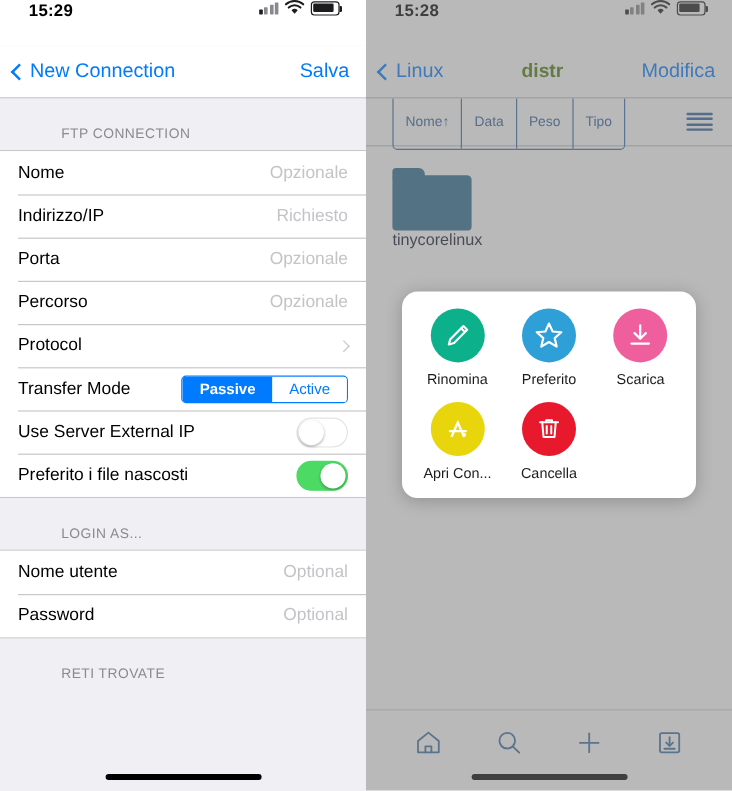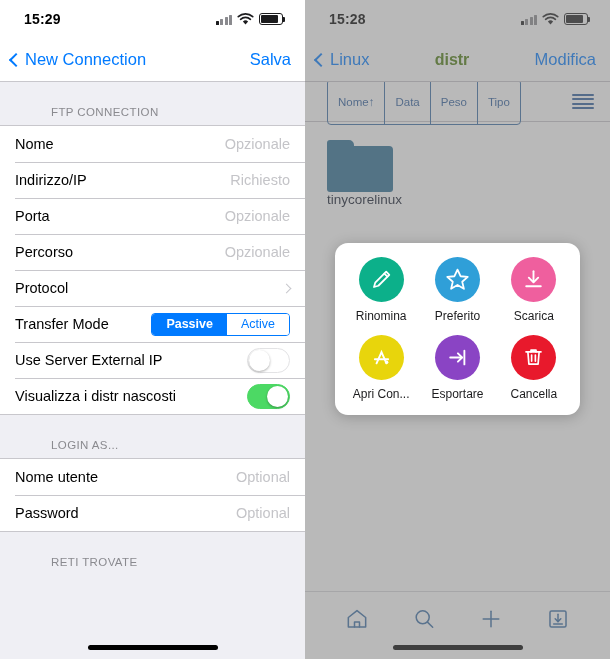--- a/index.html
+++ b/index.html
@@ -16,21 +16,21 @@
     width: 305px; height: 659px;
     position: relative;
     overflow: hidden;
     background: #efeff4;
   }
   .phone-left { background: #efeff4; }
 
   
   .statusbar {
     height: 38px;
-    display: flex; align-items: center; justify-content: space-between;
+    display: flex; align-items: flex-start; justify-content: space-between;
     padding: 0 22px 0 24px;
     background: #ffffff;
   }
   .status-time {
     font-size: 14px; font-weight: bold; color: #000;
     letter-spacing: 0.2px;
   }
   .status-icons { display: flex; align-items: center; gap: 5px; }
   .sig { display: flex; align-items: flex-end; gap: 1.5px; height: 11px; }
   .sig i { display: block; width: 3px; background: #8a8a8e; border-radius: 0.5px; }
@@ -259,21 +259,21 @@
         <span class="seg">Active</span>
       </span>
     </div>
     <div class="cell">
       <span class="cell-label">Use Server External IP</span>
       <span class="toggle">
           <span class="knob"></span>
         </span>
     </div>
     <div class="cell">
-      <span class="cell-label">Visualizza i distr nascosti</span>
+      <span class="cell-label">Preferito i file nascosti</span>
       <span class="toggle on">
           <span class="knob"></span>
         </span>
     </div>
   </div>
 
   <div class="group-header">LOGIN AS...</div>
   <div class="cells">
     <div class="cell">
       <span class="cell-label">Nome utente</span>
@@ -385,30 +385,20 @@
         <div class="action-circle" style="background:#e8d50c">
           <svg width="27" height="27" viewBox="0 0 24 24" fill="none" stroke="#fff" stroke-width="1.7" stroke-linecap="round">
             <path d="M7.6 17.2 L12 7.2 l4.4 10"></path>
               <path d="M6.1 13.6 h11.8"></path>
             <circle cx="16.6" cy="16.2" r="1.5" fill="#fff" stroke="none"></circle>
           </svg>
         </div>
         <div class="action-label">Apri Con...</div>
       </div>
 
-      <div class="action">
-        <div class="action-circle" style="background:#8a44c4">
-          <svg width="25" height="25" viewBox="0 0 24 24" fill="none" stroke="#fff" stroke-width="1.8" stroke-linecap="round" stroke-linejoin="round">
-            <path d="M5 12 h11"></path>
-              <path d="M12.4 8 L16.4 12 l-4 4"></path>
-              <path d="M18.6 5.4 v13.2"></path>
-          </svg>
-        </div>
-        <div class="action-label">Esportare</div>
-      </div>
 
       <div class="action">
         <div class="action-circle" style="background:#e8192c">
           <svg width="25" height="25" viewBox="0 0 24 24" fill="none" stroke="#fff" stroke-width="1.6" stroke-linecap="round" stroke-linejoin="round">
             <path d="M4.8 6.6 h14.4"></path>
               <path d="M9.6 6.6 V4.9 h4.8 v1.7"></path>
             <path d="M6.6 6.6 l1 11.8 h8.8 l1 -11.8"></path>
               <path d="M10.2 9.6 v6"></path>
               <path d="M13.8 9.6 v6"></path>
           </svg>

